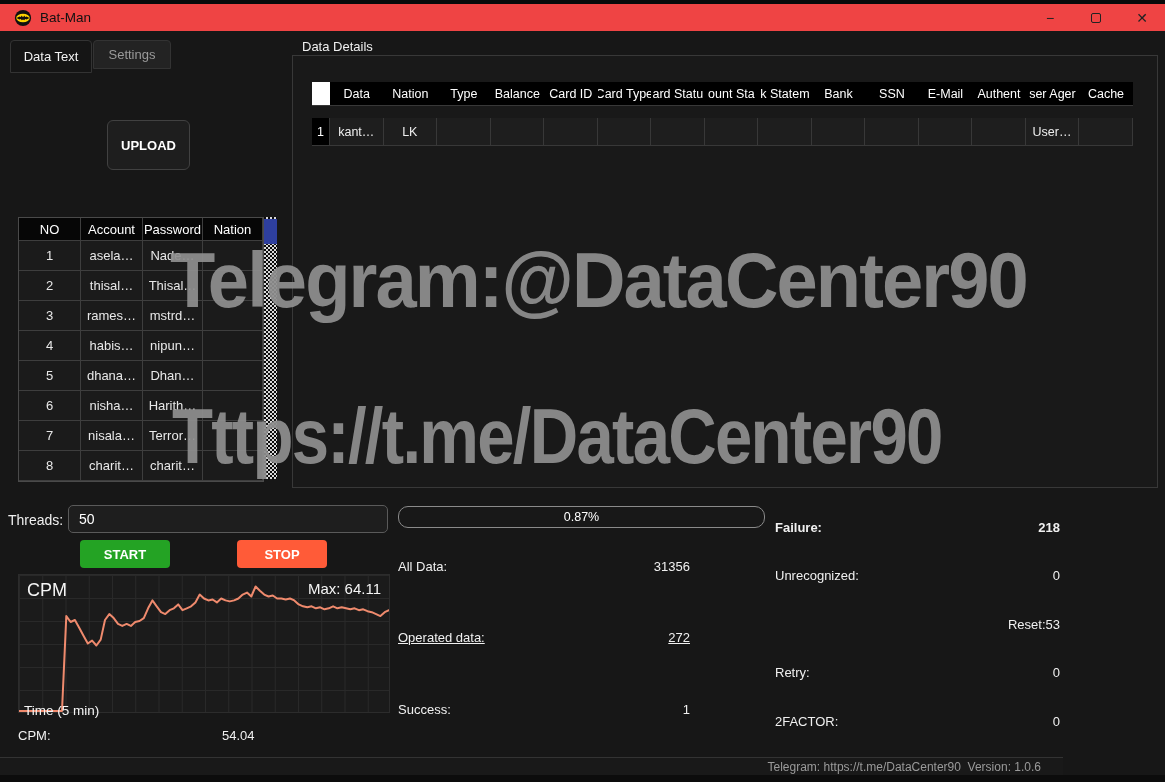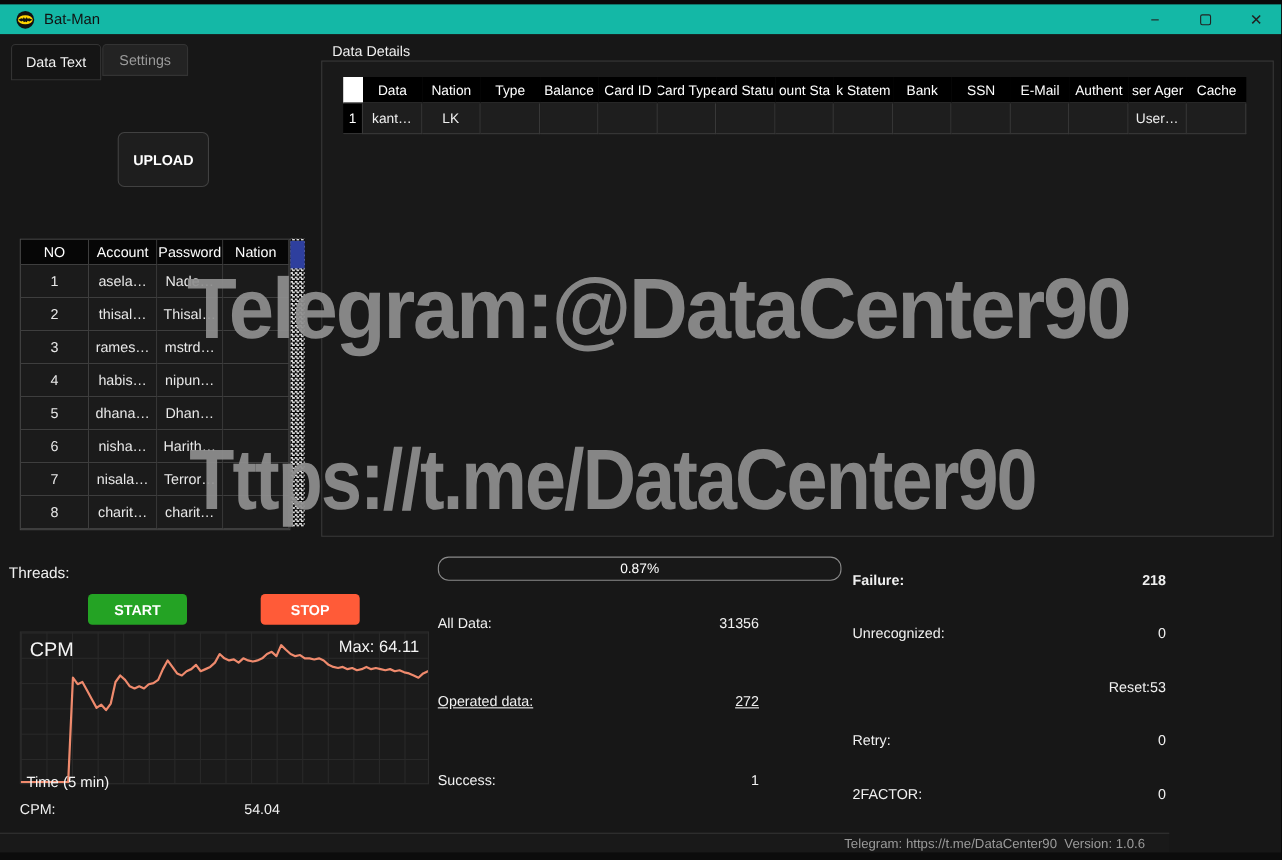--- a/index.html
+++ b/index.html
@@ -1,21 +1,21 @@
 <!DOCTYPE html>
 <html><head>
 <meta charset="utf-8">
 <style>
   * { margin:0; padding:0; box-sizing:border-box; }
   html,body { background:#000; }
   body { font-family:"Liberation Sans", sans-serif; }
   .app { position:relative; width:1165px; height:782px; background:#171717; overflow:hidden; }
 
   .top-strip { position:absolute; left:0; top:0; width:1165px; height:4px; background:#0a0a0a; }
-  .titlebar { position:absolute; left:0; top:4px; width:1165px; height:27px; background:#14b8a6;
+  .titlebar { position:absolute; left:0; top:4px; width:1165px; height:27px; background:#ef4444;
               display:flex; align-items:center; }
   .titlebar-logo { margin-left:14px; width:18px; height:18px; }
   .titlebar-title { margin-left:8px; font-size:13.5px; color:#111; }
   .win-controls { margin-left:auto; display:flex; height:100%; }
   .wc { width:46px; height:100%; display:flex; align-items:center; justify-content:center;
         color:#222; font-size:14px; cursor:default; }
   .max-box { width:10px; height:10px; border:1.3px solid #222; border-radius:2px; display:block; }
 
   .tab { position:absolute; display:flex; align-items:center; justify-content:center;
          border:1px solid #333; border-radius:4px 4px 0 0; font-size:13px; }
@@ -35,21 +35,21 @@
 
   .left-scrollbar { position:absolute; left:264px; top:217px; width:13px; height:262px;
         background: repeating-conic-gradient(#d9d9d9 0% 25%, #0b0b0b 0% 50%) 0 0 / 4px 4px; }
   .left-scrollbar-thumb { position:absolute; left:0; top:2px; width:13px; height:25px; background:#2e3f9e; }
 
   
   .dd-label { position:absolute; left:302px; top:39px; font-size:13px; color:#f0f0f0; }
   .dd-box { position:absolute; left:292px; top:55px; width:866px; height:433px;
             background:#191919; border:1px solid #383838; }
   .right-table { position:absolute; left:312px; top:70px; }
-  .rt-row { display:grid; grid-template-columns:18px repeat(15, 53.53px); }
+  .rt-row { display:grid; grid-template-columns:18px repeat(15, 53.53px);margin-top:12px; }
   .rt-cell { height:28px; display:flex; align-items:center; justify-content:center;
              font-size:12.5px; color:#eee; background:#1e1e1e; border:1px solid #383838; border-width:0 1px 1px 0; overflow:hidden; white-space:nowrap; }
   .rt-head .rt-cell { height:24px; background:#000; color:#fff; border-width:0 0 1px 0; }
   .rt-corner { background:#fff !important; }
   .rt-numcell { background:#000 !important; color:#fff; }
 
   
   .watermark { position:absolute; z-index:60; color:#8f8f8f; opacity:.93; font-weight:bold;
                font-size:78px; line-height:1.1; letter-spacing:-2px; white-space:nowrap;
                transform-origin:left top; pointer-events:none; }
@@ -219,20 +219,21 @@
         <div class="rt-cell"></div>
         <div class="rt-cell">User…</div>
         <div class="rt-cell"></div>
       </div>
     </div>
 
   <div class="watermark wm1">Telegram:@DataCenter90</div>
   <div class="watermark wm2">Tttps://t.me/DataCenter90</div>
 
   <div class="threads-label">Threads:</div>
+  <input class="threads-input" value="50" style="">
   <div class="progress">0.87%</div>
 
   <div class="btn btn-start">START</div>
   <div class="btn btn-stop">STOP</div>
 
   <div class="chart" id="chart">
     <span class="chart-title">CPM</span>
     <span class="chart-max">Max: 64.11</span>
   <svg width="370" height="137" viewBox="0 0 370 137">
         <polyline points="0.0,136.0 4.3,136.0 8.6,136.0 12.9,136.0 17.2,136.0 21.5,136.0 25.8,136.0 30.1,136.0 34.4,136.0 38.7,136.0 43.0,136.0 47.3,41.1 51.6,47.0 55.9,45.0 60.2,52.8 64.5,60.7 68.8,68.5 73.1,65.6 77.4,70.5 81.7,64.6 86.0,45.0 90.3,39.1 94.7,43.1 99.0,48.9 103.3,50.9 107.6,48.9 111.9,50.9 116.2,47.0 120.5,46.0 124.8,43.1 129.1,33.3 133.4,25.4 137.7,31.3 142.0,37.2 146.3,39.1 150.6,35.2 154.9,33.3 159.2,29.4 163.5,35.2 167.8,33.3 172.1,31.3 176.4,27.4 180.7,19.6 185.0,23.5 189.3,25.4 193.6,24.5 197.9,27.4 202.2,23.5 206.5,25.4 210.8,26.4 215.1,25.4 219.4,23.5 223.7,19.6 228.0,17.6 232.3,21.5 236.6,11.5 240.9,15.7 245.2,19.6 249.5,21.5 253.8,20.5 258.1,23.5 262.4,23.5 266.7,24.5 271.0,23.5 275.3,25.4 279.7,29.4 284.0,31.3 288.3,32.3 292.6,31.3 296.9,33.3 301.2,32.3 305.5,34.3 309.8,33.3 314.1,31.3 318.4,33.3 322.7,32.3 327.0,33.3 331.3,34.3 335.6,33.3 339.9,35.2 344.2,34.3 348.5,36.2 352.8,37.2 357.1,39.1 361.4,41.1 365.7,37.2 370.0,35.2" fill="none" stroke="#ef8a6d" stroke-width="2" stroke-linejoin="round" stroke-linecap="round"></polyline>

